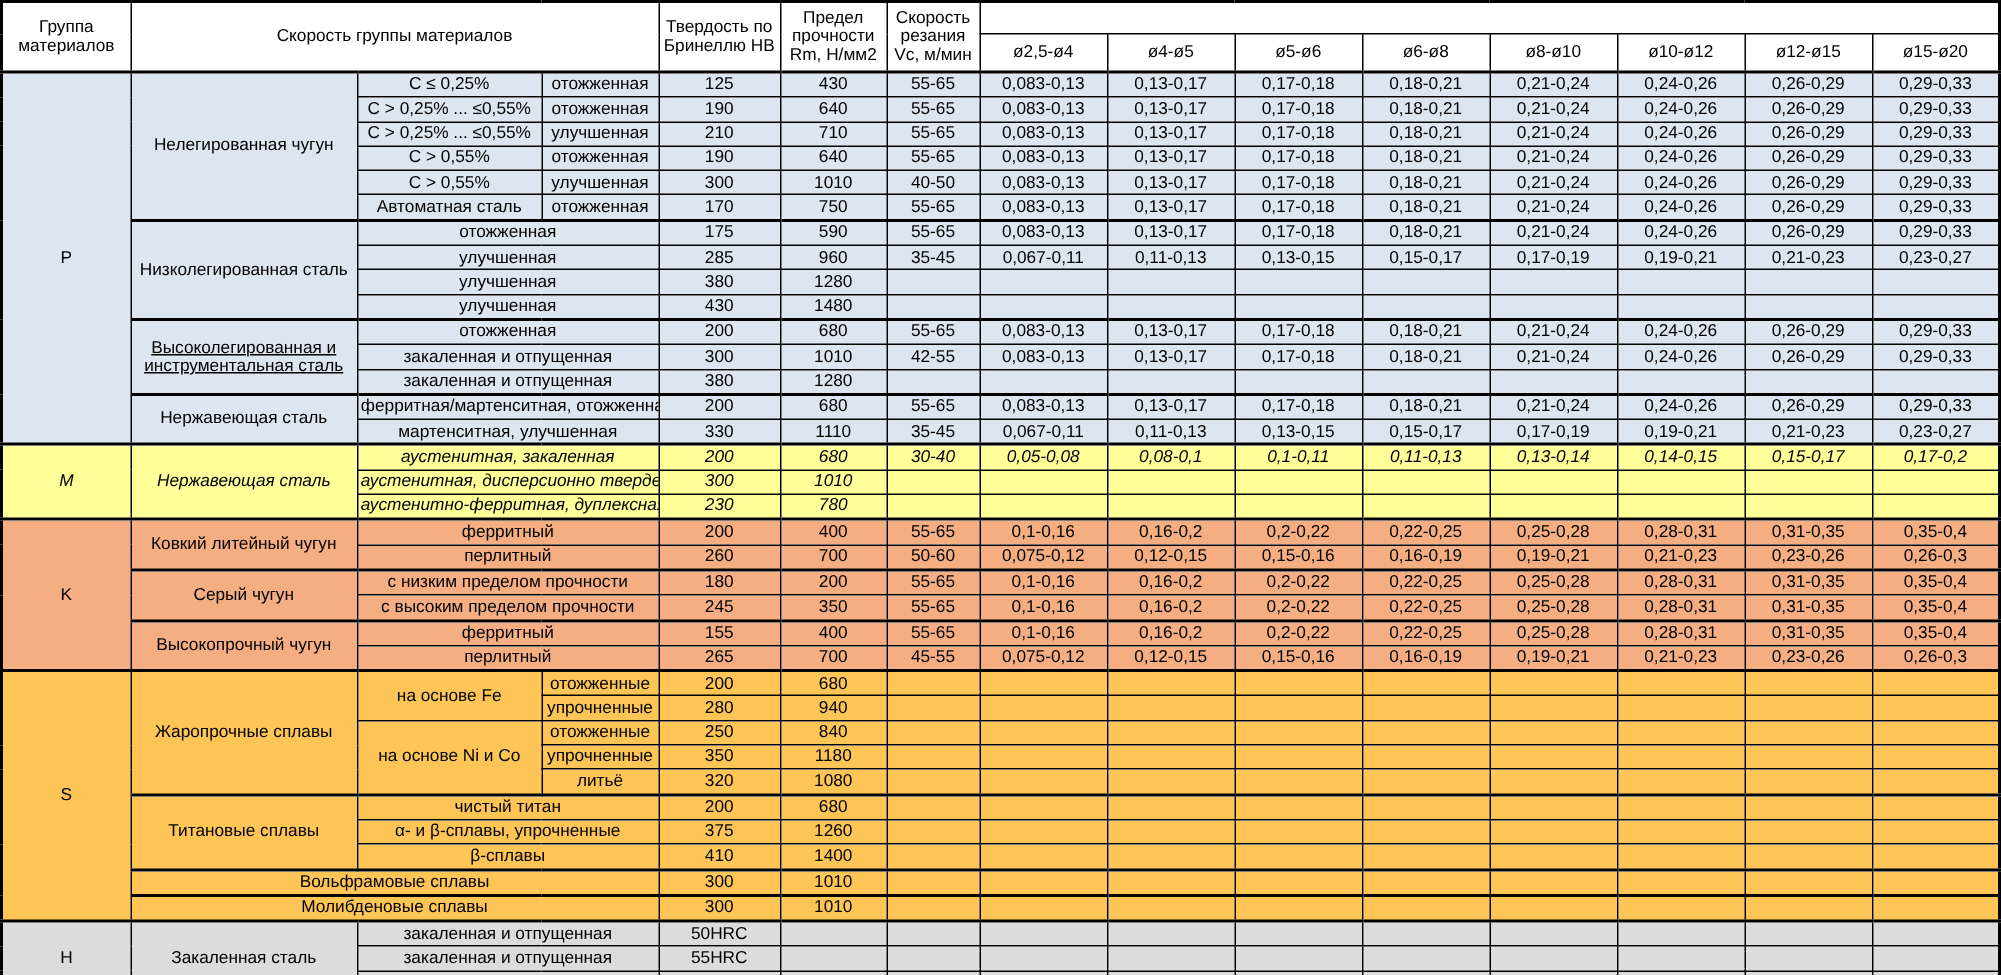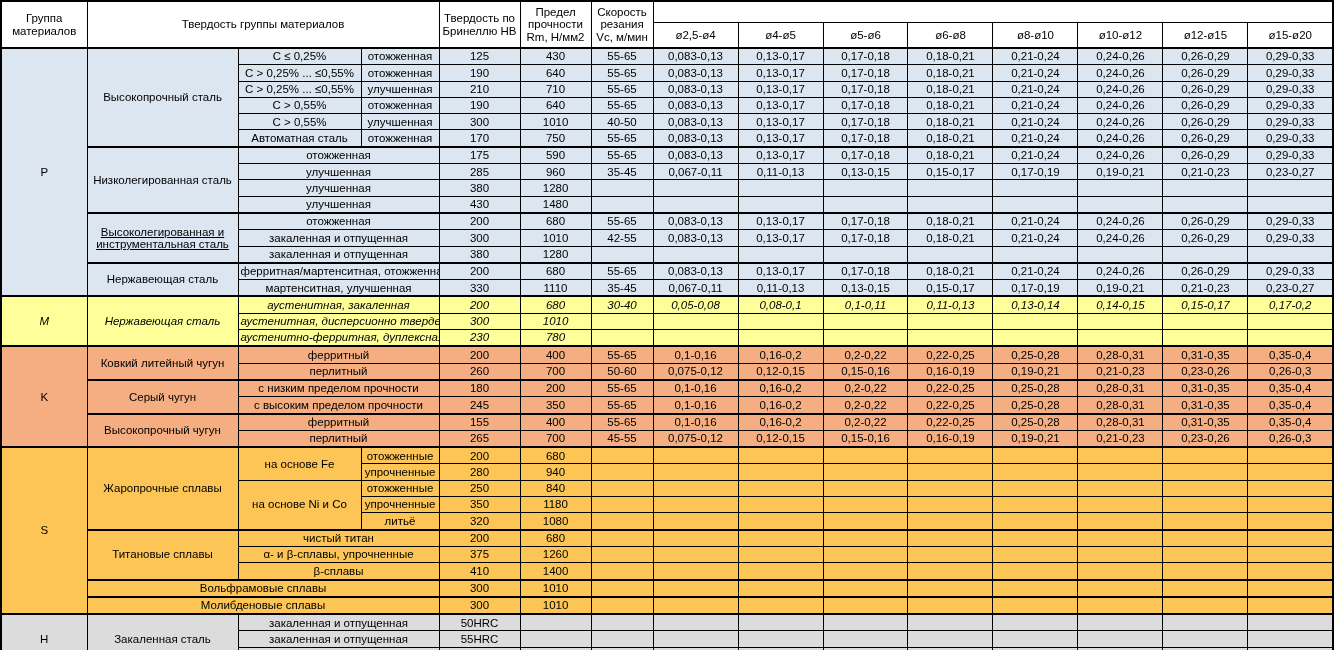--- a/index.html
+++ b/index.html
@@ -46,41 +46,41 @@
       <col>
       <col>
       <col>
       <col>
       <col>
       <col>
   </colgroup>
   <thead>
       <tr class="r1">
         <th rowspan="2">Группа материалов</th>
-        <th rowspan="2" colspan="3">Твердость группы материалов</th>
+        <th rowspan="2" colspan="3">Скорость группы материалов</th>
         <th rowspan="2">Твердость по Бринеллю HB</th>
         <th rowspan="2">Предел прочности Rm, Н/мм2</th>
         <th rowspan="2">Скорость резания Vc, м/мин</th>
         <th colspan="8"></th>
       </tr>
       <tr class="r2">
         <th class="dia">ø2,5-ø4</th>
         <th class="dia">ø4-ø5</th>
         <th class="dia">ø5-ø6</th>
         <th class="dia">ø6-ø8</th>
         <th class="dia">ø8-ø10</th>
         <th class="dia">ø10-ø12</th>
         <th class="dia">ø12-ø15</th>
         <th class="dia">ø15-ø20</th>
       </tr>
     </thead>
   <tbody>
       <tr class="sec-P thick">
         <td rowspan="15">P</td>
-        <td rowspan="6">Высокопрочный сталь</td>
+        <td rowspan="6">Нелегированная чугун</td>
         <td>C ≤ 0,25%</td>
         <td>отожженная</td>
         <td>125</td>
         <td>430</td>
         <td>55-65</td>
         <td>0,083-0,13</td>
         <td>0,13-0,17</td>
         <td>0,17-0,18</td>
         <td>0,18-0,21</td>
         <td>0,21-0,24</td>

